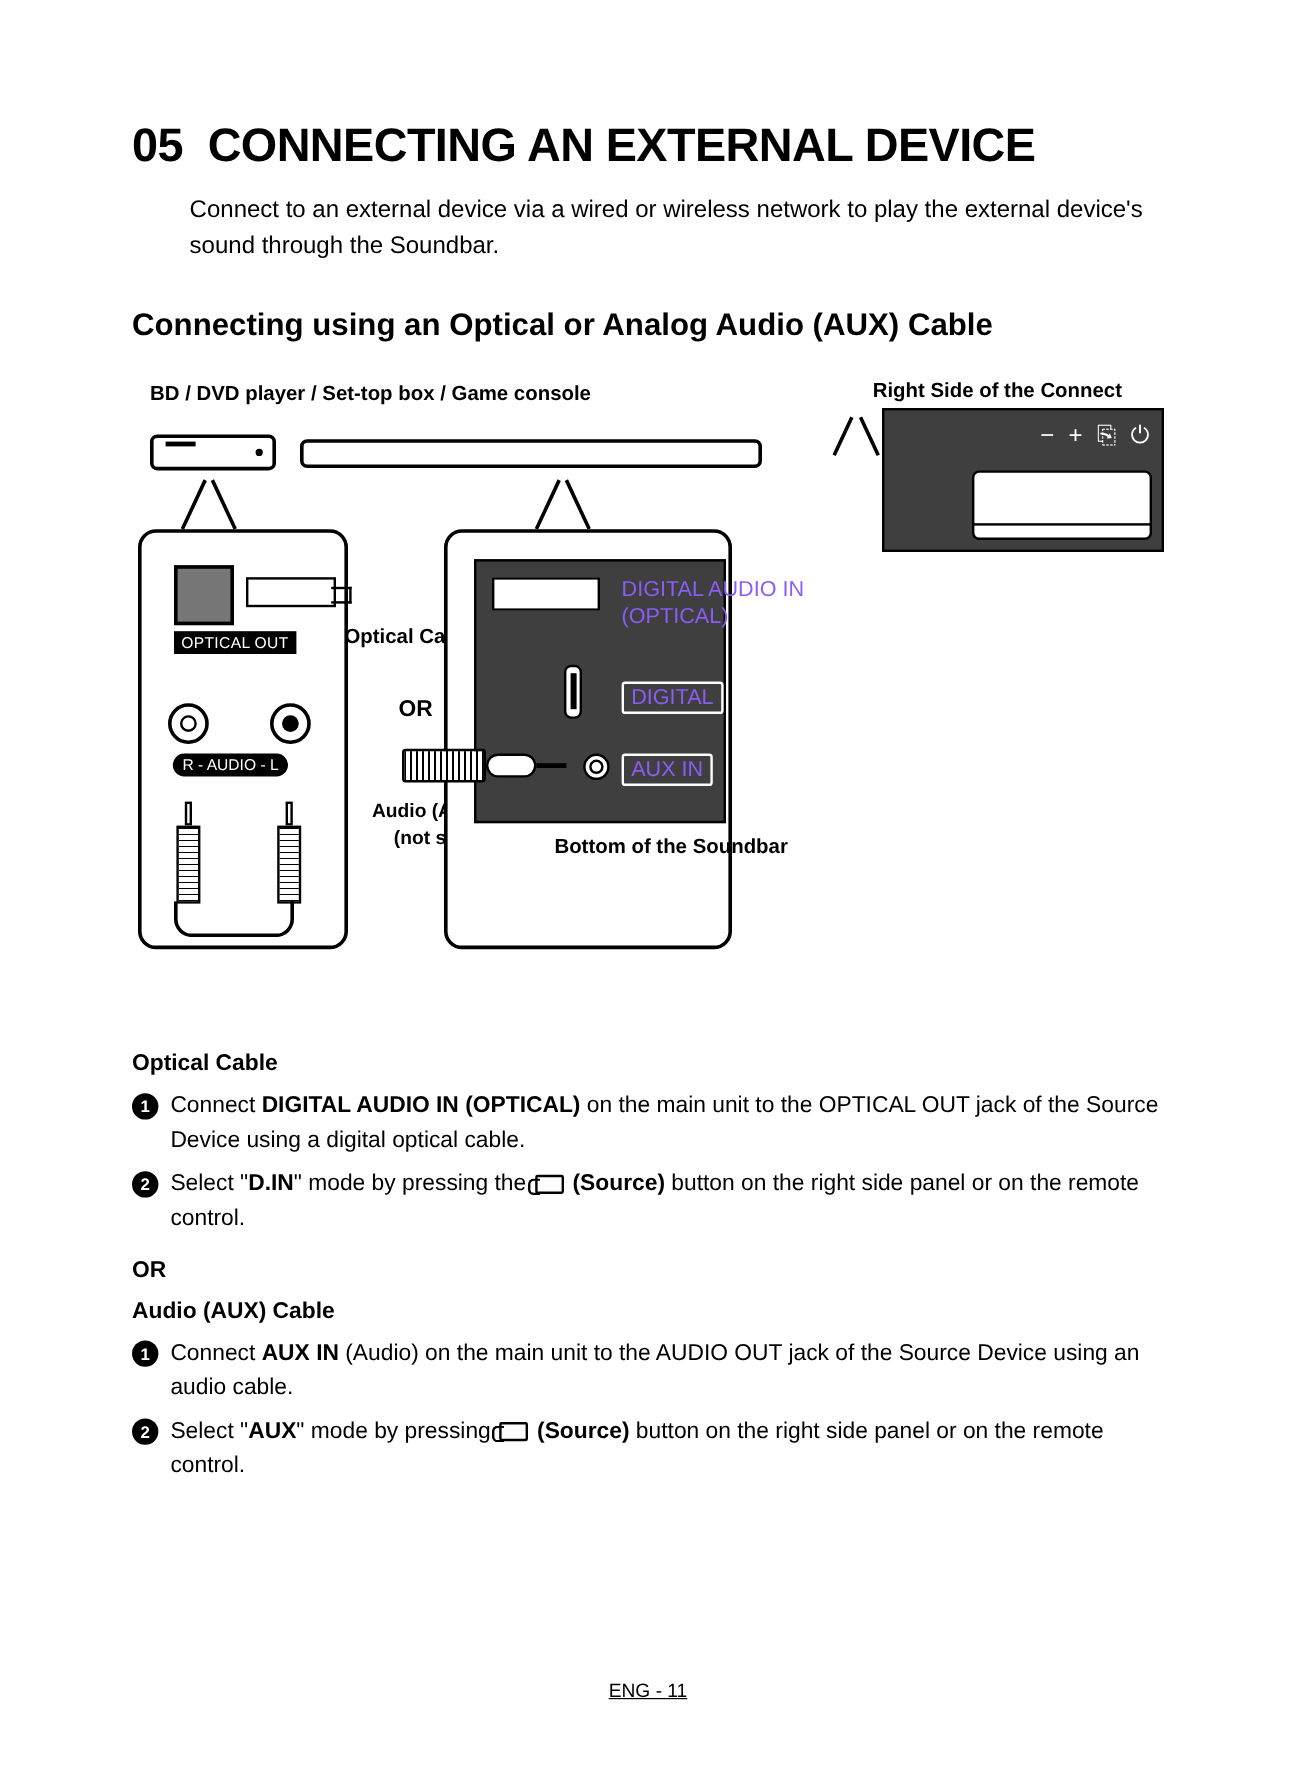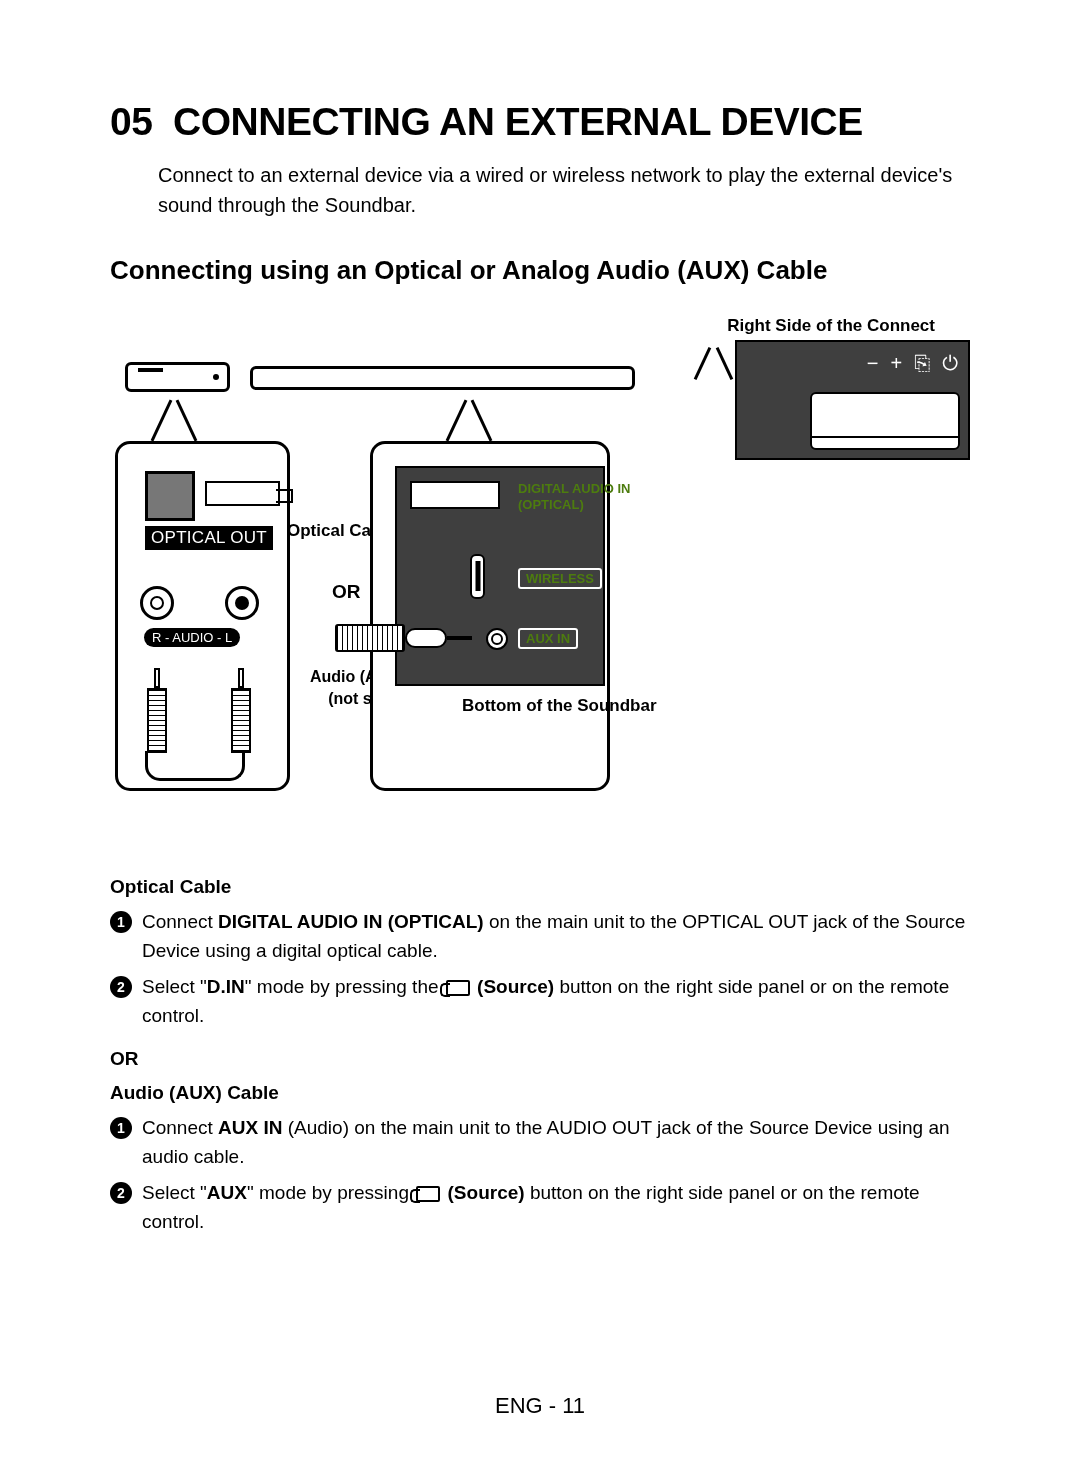--- a/index.html
+++ b/index.html
@@ -223,21 +223,21 @@
       left: 35px;
       width: 50px;
       height: 50px;
       border: 3px solid #000;
       background: #777;
     }
     .optical-out-label {
       position: absolute;
       top: 210px;
       left: 35px;
-      font-size: 17px;
+      font-size: 13px;
       color: #fff;
       background: #000;
       padding: 2px 6px;
       letter-spacing: 0.3px;
     }
     .audio-r {
       position: absolute;
       top: 270px;
       left: 30px;
       width: 34px;
@@ -357,23 +357,23 @@
     .inner-recess {
       position: absolute;
       top: 150px;
       left: 285px;
       width: 210px;
       height: 220px;
       background: #3f3f3f;
       border: 2px solid #000;
     }
     .port-label-white {
-      color: #4d7c0f;
-      font-size: 13px;
-      font-weight: 700;
+      color: #8b5cf6;
+      font-size: 18px;
+      font-weight: 400;
       position: absolute;
     }
     .digital-in-label {
       top: 165px;
       left: 408px;
       line-height: 1.2;
     }
     .wireless-label {
       top: 252px;
       left: 408px;
@@ -526,36 +526,38 @@
       height: 10px;
       border: 2px solid #000;
       border-right: none;
       border-radius: 5px 0 0 5px;
     }
     .page-num {
       position: absolute;
       bottom: 60px;
       left: 50%;
       transform: translateX(-50%);
-      font-size: 22px;
+      font-size: 16px;
+      text-decoration: underline;
     }
   </style>
 </head>
 <body>
 
 <h1 class="chapter-title">
   <span>05</span>&nbsp;
   <span>CONNECTING AN EXTERNAL DEVICE</span>
 </h1>
 
 <p class="intro-text">Connect to an external device via a wired or wireless network to play the external device's sound through the Soundbar.</p>
 
 <h2 class="section-heading">Connecting using an Optical or Analog Audio (AUX) Cable</h2>
 
 <div class="diagram-area">
+  <div class="diagram-label label-devices">BD / DVD player / Set-top box / Game console</div>
   <div class="diagram-label label-rightside">Right Side of the Connect</div>
 
   <div class="source-device"></div>
   <div class="soundbar"></div>
   <div class="soundbar-pointer"></div>
 
   <div class="right-panel">
     <div class="icons">
       <span>−</span>
       <span>+</span>
@@ -592,21 +594,21 @@
 
   <div class="soundbar-pointer2"></div>
   <div class="soundbar-panel"></div>
   <div class="inner-recess"></div>
   <div class="optical-port-2"></div>
   <div class="port-label-white digital-in-label">
     <span>DIGITAL AUDIO IN</span><br>
     <span>(OPTICAL)</span>
   </div>
   <div class="usb-port"></div>
-  <div class="port-label-white wireless-label">WIRELESS</div>
+  <div class="port-label-white wireless-label">DIGITAL</div>
   <div class="aux-plug">
       <div class="body"></div>
       <div class="mid"></div>
       <div class="tip"></div>
     </div>
   <div class="aux-jack"></div>
   <div class="port-label-white auxin-label">AUX IN</div>
 
   <div class="diagram-label label-bottom">Bottom of the Soundbar</div>
 </div>

